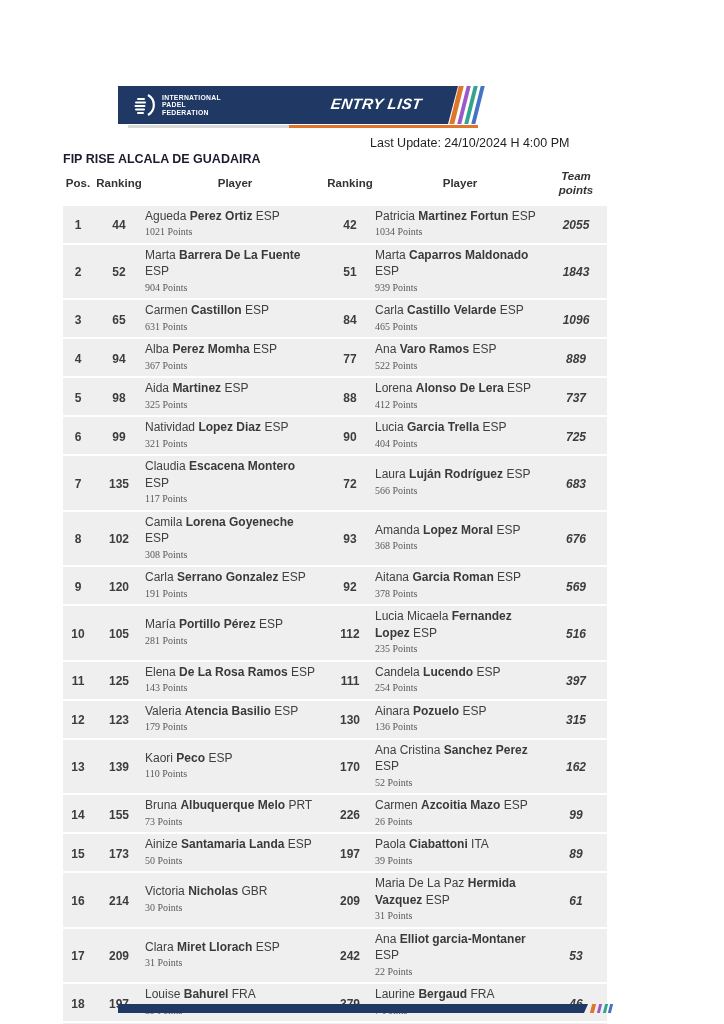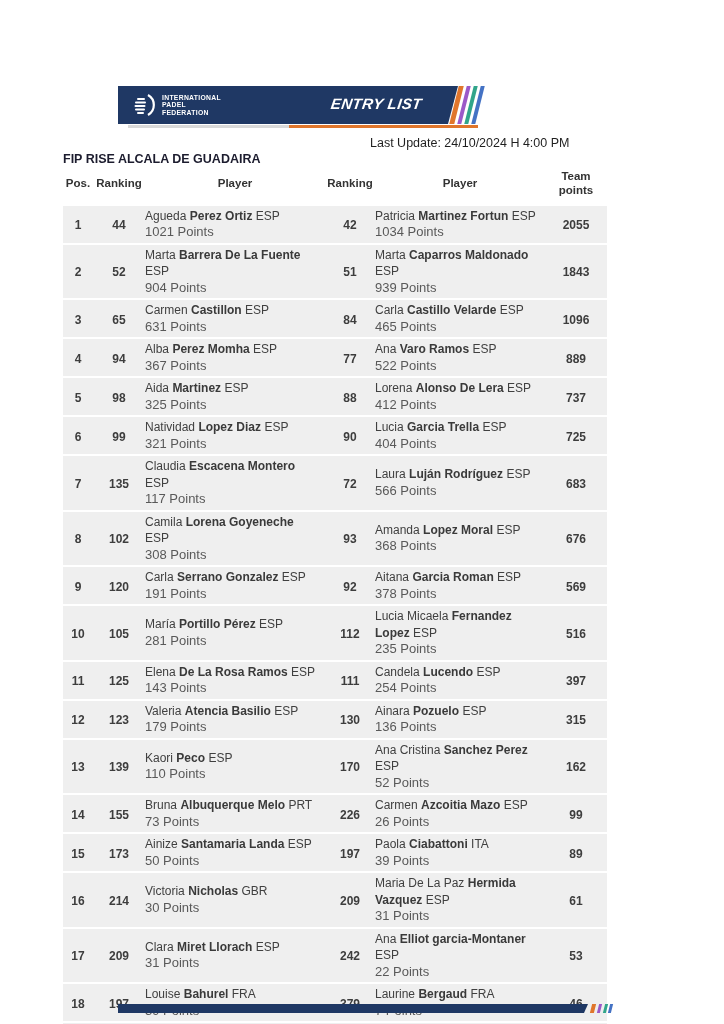--- a/index.html
+++ b/index.html
@@ -29,30 +29,30 @@
 
   
   .etable{position:absolute;left:63px;top:166px;width:544px;}
   .thead{display:flex;align-items:center;background:#fff;padding:4px 0 8px 0;justify-content:flex-end;}
   .thead .hc{font-size:11.5px;font-weight:bold;color:#333;text-align:center;line-height:1.2;}
   .c-pos{width:30px;flex:0 0 30px;}
   .c-rank{width:52px;flex:0 0 52px;}
   .c-player{width:180px;flex:0 0 180px;}
   .c-rank2{width:50px;flex:0 0 50px;}
   .c-player2{width:170px;flex:0 0 170px;}
-  .c-team{width:62px;flex:0 0 62px;}
+  .c-team{width:62px;flex:0 0 62px;font-style:italic;}
 
   .tbody .trow{display:flex;align-items:center;background:#efefef;border-bottom:2px solid #fff;
                min-height:33px;padding:2px 0;}
   .cell{box-sizing:border-box;}
   .c-pos,.c-rank,.c-rank2,.c-team{text-align:center;}
   .num{font-size:12px;font-weight:bold;color:#3d3d3d;}
   .pname{font-size:12px;color:#404040;line-height:16.5px;padding-right:8px;}
   .pname b{color:#3a3a3a;}
-  .ppts{font-size:13px;color:#595959;line-height:16.5px;}
+  .ppts{font-size:10px;color:#595959;line-height:16.5px;font-family:Liberation Serif, serif;}
 
   
   .footer-bar{position:absolute;left:118px;top:1004px;width:494px;height:9px;}
   .f-navy{position:absolute;left:0;top:0;width:470px;height:9px;background:#1f3864;
           clip-path:polygon(0 0,100% 0,calc(100% - 4px) 100%,0 100%);}
   .fs{position:absolute;top:0;height:9px;transform:skewX(-14deg);}
   .f1{left:473px;width:4px;background:#e0762c;}
   .f2{left:480px;width:3px;background:#9b59c8;}
   .f3{left:486px;width:3px;background:#31a58a;}
   .f4{left:491px;width:3px;background:#4472c4;}

